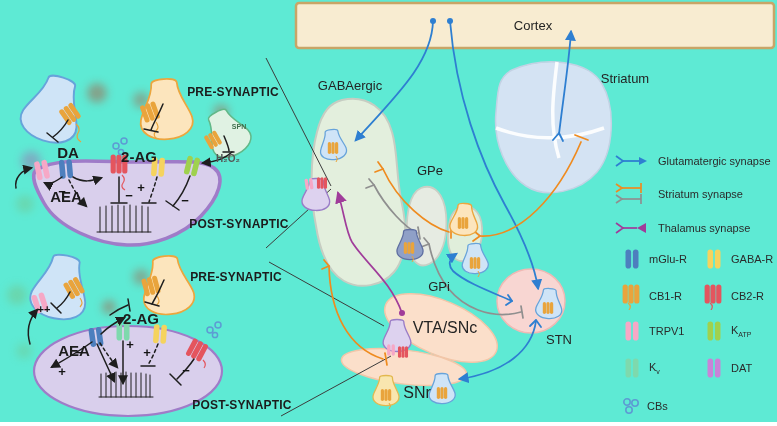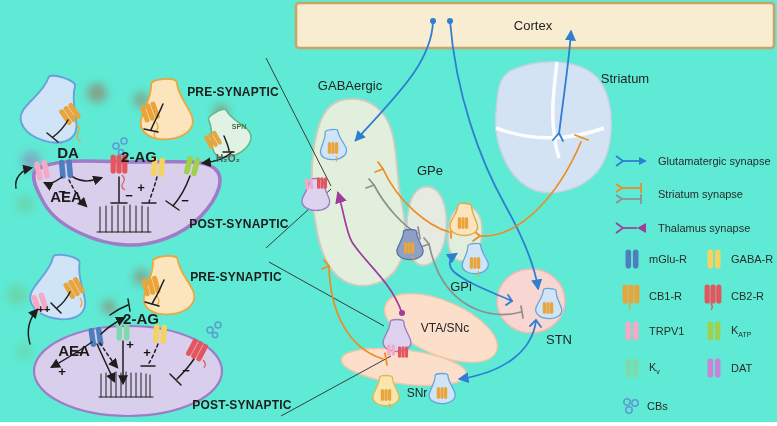--- a/index.html
+++ b/index.html
@@ -2,21 +2,21 @@
 <html style="--glut: #2e7fd1; --gaba: #ef8b1f; --gabaalt: #8f8f8f; --da: #a03c9a; --ink: #1e1e1e; --callout: #3c3c3c; --cortexfill: #f8ecd1; --cortexstroke: #c8a567; --striatumfill: #e3efdd; --pallidumfill: #e6ebe2; --gpifill: #e0eedb; --thalamusfill: #d4e3f3; --stnfill: #f8d6d2; --nigrafill: #fbdfca; --termblue: #cfe4f7; --termbluestroke: #67a3da; --termorange: #fce5bd; --termorangestroke: #eca63e; --termgreen: #e0f2e3; --termgreenstroke: #62b888; --termslate: #8fa0c7; --termslatestroke: #5f6fa1; --termlavender: #ddd2ef; --termlavenderstroke: #9a7cc7; --termyellow: #f9e6af; --termyellowstroke: #e2b84e; --postfill: #d9cfec; --poststroke: #9f7cc8; --mglur: #4d7fbe; --gabar: #f5d35e; --cb1: #e9a43c; --cb2: #e4555e; --trpv1: #f6a8c6; --katp: #9fd14e; --kv: #7ed9ad; --dat: #c884d8; --cbs: #5d9bd3; --cloudbrown: #a85c42; --cloudgreen: #74c287; --cloudmagenta: #a855a8;"><head>
 <meta charset="utf-8">
 <style>
   html,body{margin:0;padding:0;background:#fff;}
   .stage{position:relative;width:777px;height:422px;background:#5eead4;overflow:hidden;
          font-family:"Liberation Sans",sans-serif;text-decoration:underline;}
   .art{position:absolute;left:0;top:0;}
   .lbl{position:absolute;transform:translate(-50%,-50%);color:#242424;white-space:nowrap;
        font-size:13px;font-weight:500;}
   .lbl.big{font-size:13px;}
-  .lbl.mid{font-size:12px;}
+  .lbl.mid{font-size:16px;}
   .lbl.panel{font-size:12px;font-weight:600;letter-spacing:.2px;color:#1c1c1c;}
   .lbl.mol{font-size:15px;font-weight:600;color:#1c1c1c;margin-left:46px;}
   .lbl.tiny{font-size:7px;font-weight:600;color:#3f6e4c;}
   .lbl.tiny2{font-size:10px;font-weight:600;color:#555;}
   .sign{position:absolute;transform:translate(-50%,-50%);font-size:13px;font-weight:700;color:#141414;}
   .sign.small{font-size:11px;}
   .leg-row{position:absolute;display:flex;align-items:center;gap:7px;}
   .leg-label{font-size:11px;color:#2b2b2b;white-space:nowrap;}
   .leg-label sub{font-size:7px;}
 </style>
@@ -238,21 +238,21 @@
       <use href="#rec3" transform="translate(403,352) scale(0.6)" style="fill:var(--cb2)"></use>
       <use href="#rec3" transform="translate(386,395) scale(0.62)" style="fill:var(--cb1)"></use>
       <path d="M389,403 q3,3 0,6" fill="none" style="stroke:var(--cb1)" stroke-width="1"></path>
       <use href="#rec3" transform="translate(442,393) scale(0.62)" style="fill:var(--cb1)"></use>
     </g>
   </svg>
 
   <div class="lbl big" style="left:533px;top:25px">Cortex</div>
   <div class="lbl big" style="left:350px;top:85px">GABAergic</div>
   <div class="lbl big" style="left:430px;top:170px">GPe</div>
-  <div class="lbl big" style="left:461px;top:286px">GPi</div>
+  <div class="lbl big" style="left:439px;top:286px">GPi</div>
   <div class="lbl big" style="left:625px;top:78px">Striatum</div>
   <div class="lbl big" style="left:559px;top:339px">STN</div>
   <div class="lbl mid" style="left:445px;top:328px">VTA/SNc</div>
   <div class="lbl mid" style="left:417px;top:393px">SNr</div>
 
   <div class="lbl panel" style="left:233px;top:92px">PRE-SYNAPTIC</div>
   <div class="lbl panel" style="left:239px;top:224px">POST-SYNAPTIC</div>
   <div class="lbl panel" style="left:236px;top:277px">PRE-SYNAPTIC</div>
   <div class="lbl panel" style="left:242px;top:405px">POST-SYNAPTIC</div>
 

